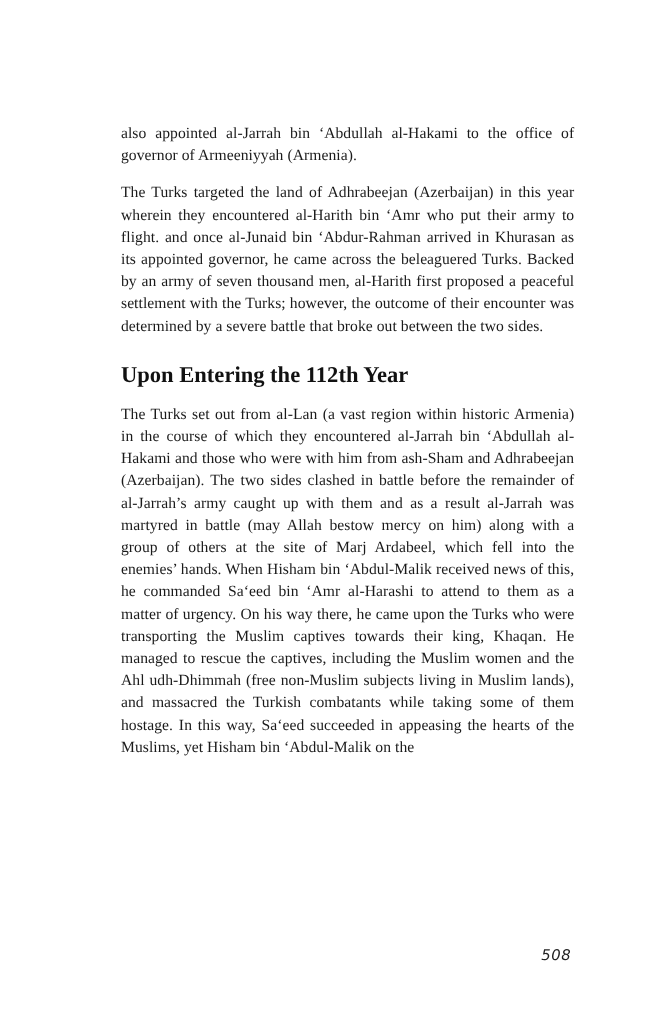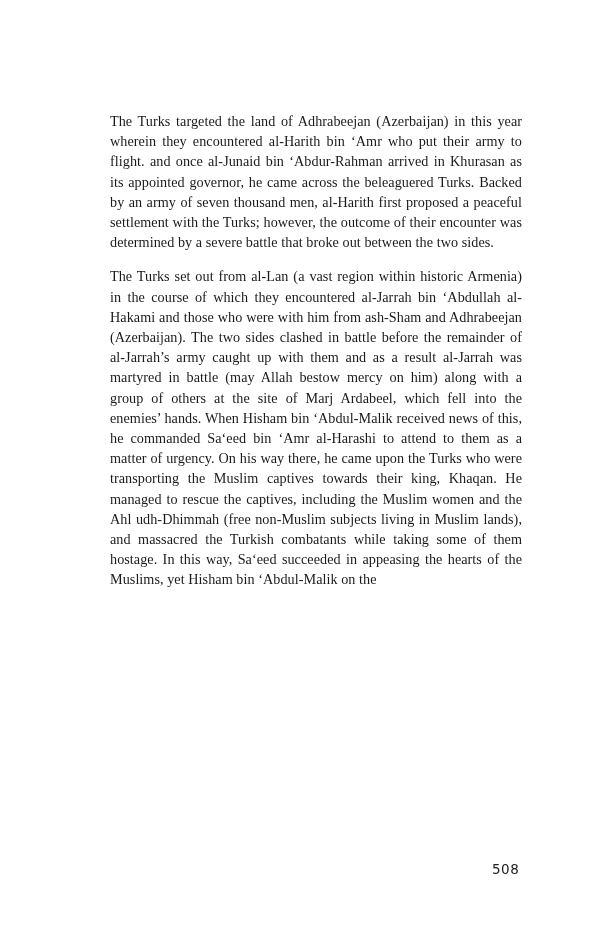--- a/index.html
+++ b/index.html
@@ -14,24 +14,26 @@
       margin: 0 0 14px 0; letter-spacing: 0.05px;
     }
     .heading {
       font-family: "Liberation Serif", "DejaVu Serif", serif;
       font-weight: bold; font-size: 20.5px; line-height: 24px;
       margin: 22px 0 14px 0; color: #111;
     }
     .page-number {
       position: absolute; left: 492px; top: 861px;
       font-family: "DejaVu Sans", "Liberation Sans", sans-serif;
-      font-size: 13.5px; color: #222; letter-spacing: 0.5px;
+      font-size: 13.5px; color: #222; letter-spacing: 0.5px; font-style: italic;
     }
   </style>
 </head>
 <body>
 
 <div class="page">
+  <p class="para">also appointed al-Jarrah bin ‘Abdullah al-Hakami to the office of governor of Armeeniyyah (Armenia).</p>
   <p class="para">The Turks targeted the land of Adhrabeejan (Azerbaijan) in this year wherein they encountered al-Harith bin ‘Amr who put their army to flight. and once al-Junaid bin ‘Abdur-Rahman arrived in Khurasan as its appointed governor, he came across the beleaguered Turks. Backed by an army of seven thousand men, al-Harith first proposed a peaceful settlement with the Turks; however, the outcome of their encounter was determined by a severe battle that broke out between the two sides.</p>
+  <h2 class="heading">Upon Entering the 112th Year</h2>
   <p class="para">The Turks set out from al-Lan (a vast region within historic Armenia) in the course of which they encountered al-Jarrah bin ‘Abdullah al-Hakami and those who were with him from ash-Sham and Adhrabeejan (Azerbaijan). The two sides clashed in battle before the remainder of al-Jarrah’s army caught up with them and as a result al-Jarrah was martyred in battle (may Allah bestow mercy on him) along with a group of others at the site of Marj Ardabeel, which fell into the enemies’ hands. When Hisham bin ‘Abdul-Malik received news of this, he commanded Sa‘eed bin ‘Amr al-Harashi to attend to them as a matter of urgency. On his way there, he came upon the Turks who were transporting the Muslim captives towards their king, Khaqan. He managed to rescue the captives, including the Muslim women and the Ahl udh-Dhimmah (free non-Muslim subjects living in Muslim lands), and massacred the Turkish combatants while taking some of them hostage. In this way, Sa‘eed succeeded in appeasing the hearts of the Muslims, yet Hisham bin ‘Abdul-Malik on the</p>
 </div>
 
 <div class="page-number">508</div>
 
 </body></html>

